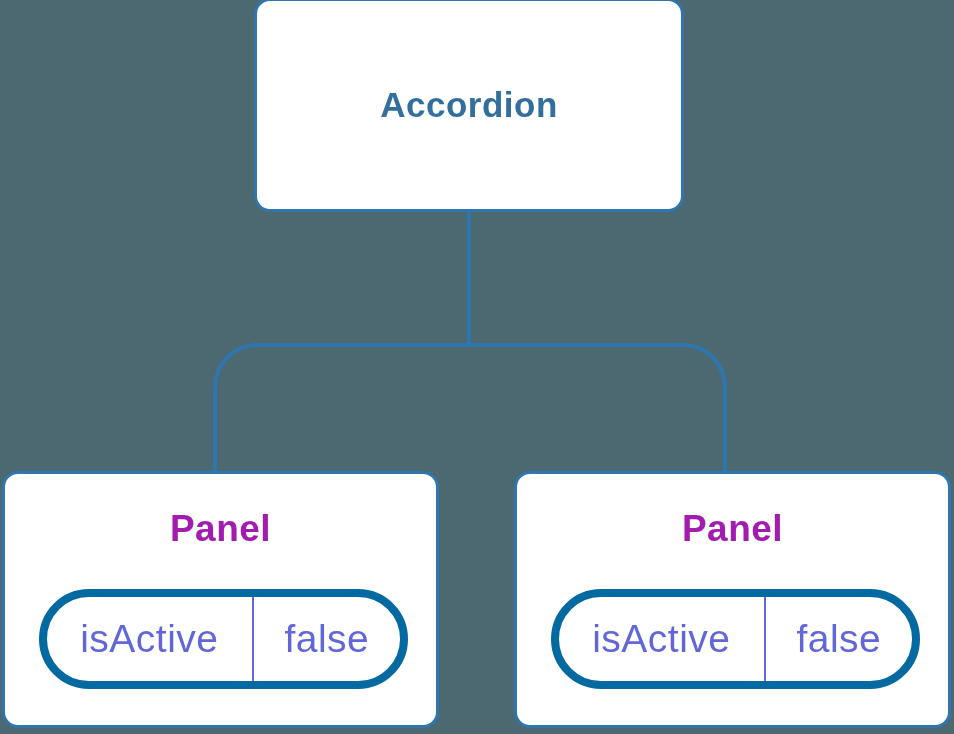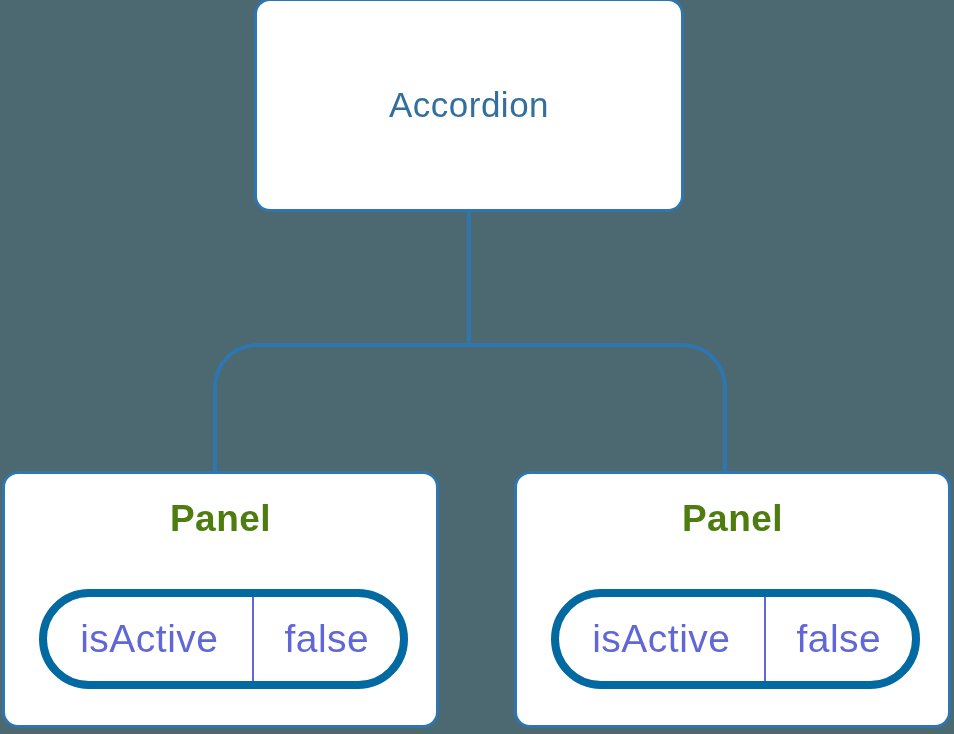--- a/index.html
+++ b/index.html
@@ -29,21 +29,21 @@
     top: -2px;
     width: 430px;
     height: 214px;
     display: flex;
     align-items: center;
     justify-content: center;
   }
   .node-label {
     color: #336F9D;
     font-size: 35px;
-    font-weight: 400;
+    font-weight: 700;
     letter-spacing: 0.5px;
   }
 
   
   .stem {
     position: absolute;
     left: 467px;
     top: 210px;
     width: 4px;
     height: 134px;
@@ -67,25 +67,25 @@
   
   .node-panel {
     width: 437px;
     height: 257px;
     top: 471px;
   }
   .node-panel.left  { left: 2px; }
   .node-panel.right { left: 514px; }
   .panel-title {
     position: absolute;
-    top: 24px;
+    top: 34px;
     left: 0;
     width: 100%;
     text-align: center;
-    color: #4d7c0f;
+    color: #a21caf;
     font-size: 37px;
     font-weight: 600;
     letter-spacing: 0.5px;
   }
 
   
   .pill {
     position: absolute;
     left: 34px;
     top: 115px;

